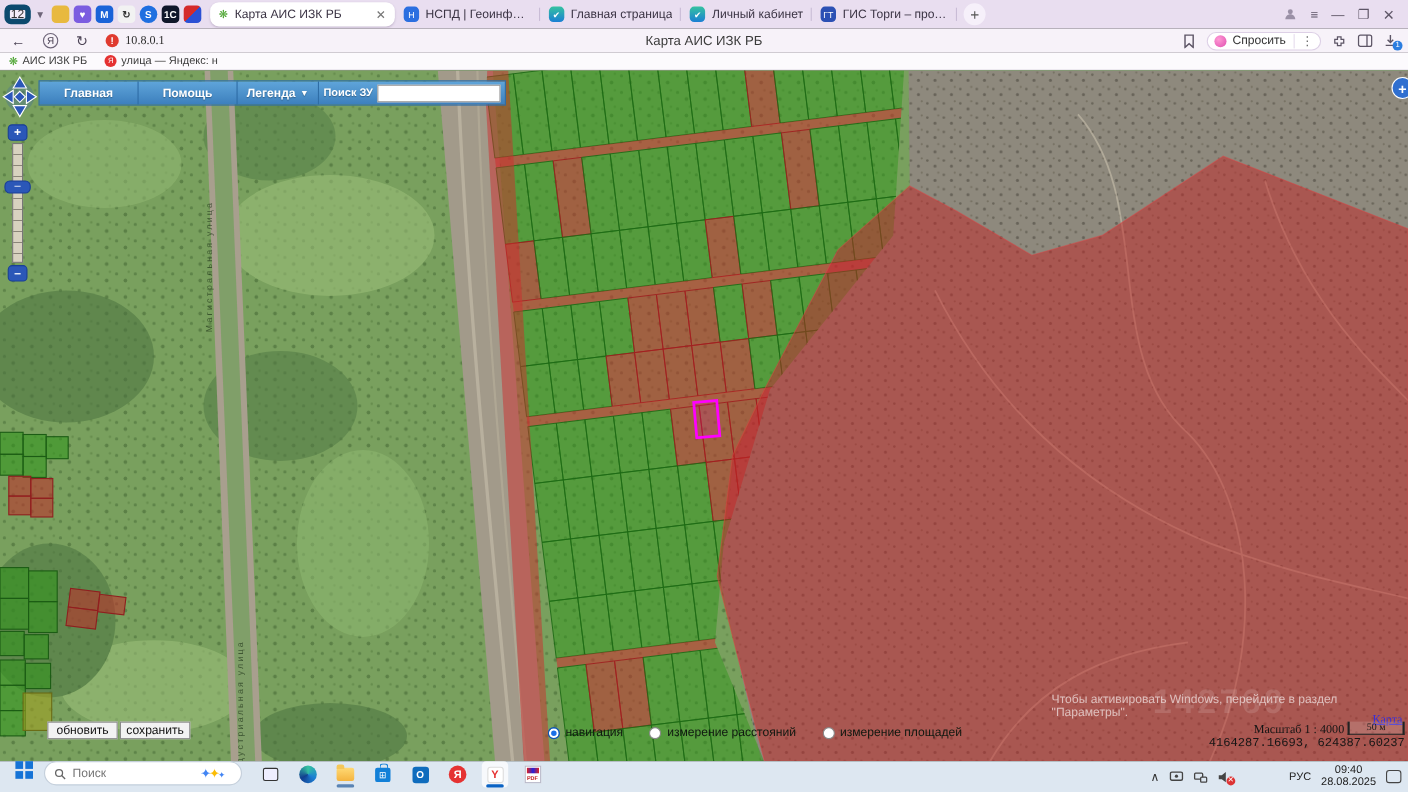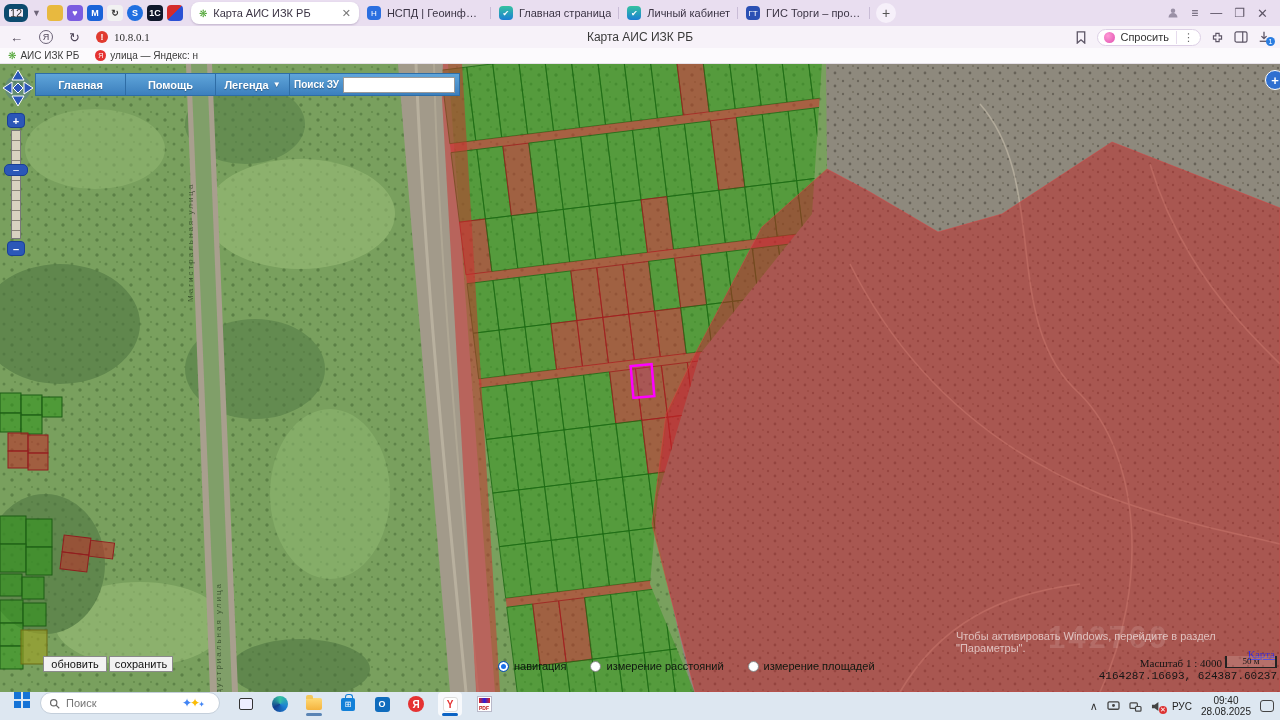--- a/index.html
+++ b/index.html
@@ -134,21 +134,21 @@
   .yasq { width:15px; height:15px; background:#fff; border-radius:3px; color:#e53232; font-size:10px;
     font-weight:bold; display:flex; align-items:center; justify-content:center; border:1px solid #ddd; }
   .ycirc { width:16px; height:16px; background:#e53232; border-radius:50%; color:#fff; font-size:10px;
     font-weight:bold; display:flex; align-items:center; justify-content:center; }
   .pdfic { width:15px; height:16px; background:#fff; border:1px solid #b9b9c9; font-size:5px; font-weight:bold;
     color:#c01818; display:flex; align-items:flex-end; justify-content:center; position:relative; }
   .pdfic::before { content:""; position:absolute; top:1px; left:1px; right:1px; height:5px;
     background:linear-gradient(90deg,#d22,#22d,#d22); }
   .tray { position:absolute; right:6px; top:0; bottom:0; display:flex; align-items:center; gap:9px; color:#333; }
   .tray .glyph { font-size:11px; }
-  .lang { font-size:10px; color:#222; }
+  .lang { font-size:10px; color:#222;margin-left:44px; }
   .clock { font-size:10px; text-align:center; color:#222; line-height:11px; }
   .notif { width:14px; height:12px; border:1.3px solid #444; border-radius:3px; position:relative; }
   .muted { position:relative; }
   .muted::after { content:"✕"; position:absolute; right:-4px; bottom:-2px; font-size:7px; color:#fff;
     background:#d33; border-radius:50%; width:8px; height:8px; line-height:8px; text-align:center; }
 </style>
 </head>
 <body>
 
 <div class="stage">

